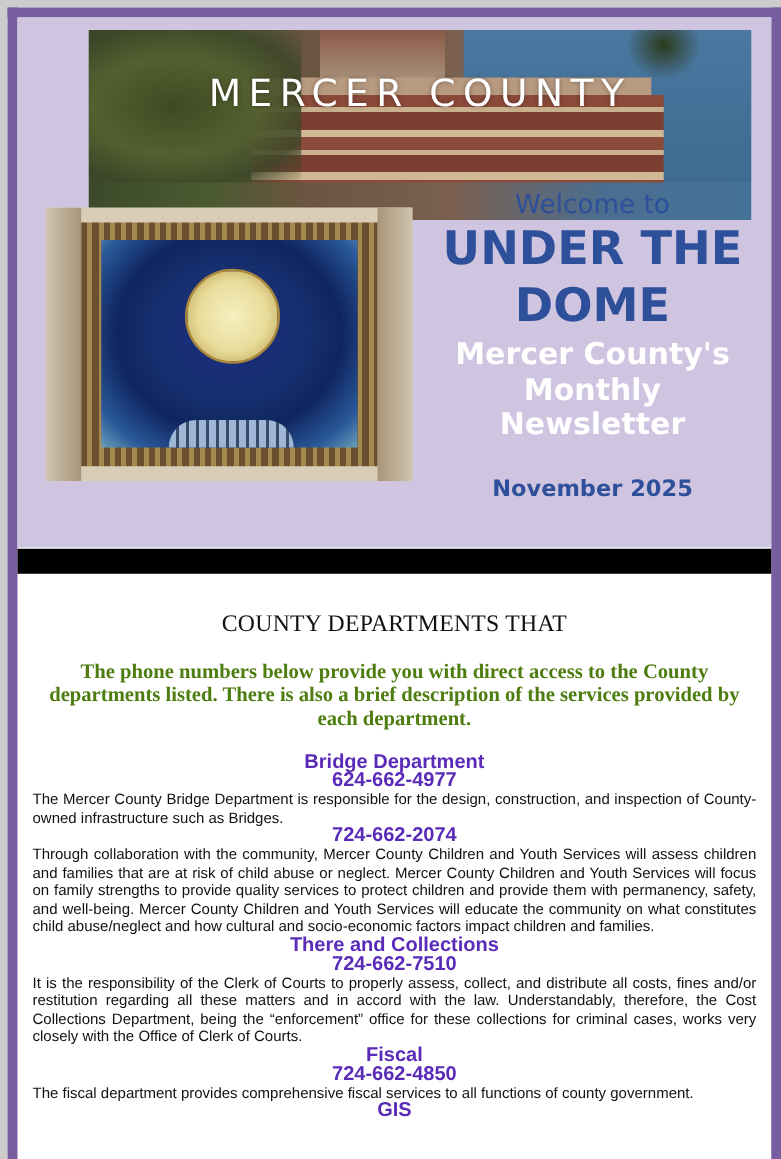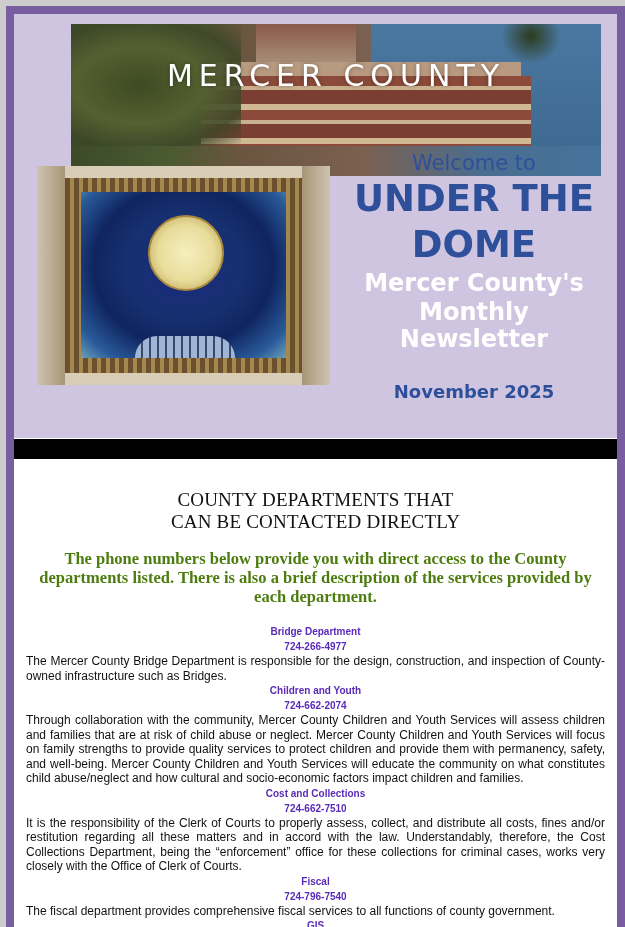--- a/index.html
+++ b/index.html
@@ -67,21 +67,21 @@
   .content { padding: 10px 12px 0 12px; text-align: center; }
   .section-heading {
     font-family: "Liberation Serif", serif; font-size: 19px; line-height: 22px;
     color: #111111; margin: 20px 0 0 0; font-weight: normal; letter-spacing: 0.2px;
   }
   .intro {
     font-family: "Liberation Serif", serif; font-weight: bold; font-size: 16.5px; line-height: 19px;
     color: #4d7c0f; margin: 16px 8px 18px 8px;
   }
   .dept-name, .dept-phone {
-    color: #5a2ab8; font-weight: bold; font-size: 10px; line-height: 15px; text-align: center;
+    color: #5a2ab8; font-weight: bold; font-size: 16px; line-height: 15px; text-align: center;
   }
   .dept-desc {
     color: #111111; font-size: 12px; line-height: 14.5px; text-align: justify; text-align-last: left;
     margin: 0;
   }
 </style>
 </head>
 <body>
 
 <div class="frame">
@@ -113,45 +113,43 @@
       <div class="subtitle">Monthly Newsletter</div>
       <div class="issue-date">November 2025</div>
     </div>
   </div>
 
   <div class="black-bar"></div>
 
   <div class="content">
     <div class="section-heading">
       <div>COUNTY DEPARTMENTS THAT</div>
-      <div>CAN BE CONTACTED DIRECTLY</div>
     </div>
     <div class="intro">The phone numbers below provide you with direct access to the County departments listed. There is also a brief description of the services provided by each department.</div>
 
     <div>
       <div class="dept-name">Bridge Department</div>
-      <div class="dept-phone">724-266-4977</div>
+      <div class="dept-phone">624-662-4977</div>
       <p class="dept-desc">The Mercer County Bridge Department is responsible for the design, construction, and inspection of County-owned infrastructure such as Bridges.</p>
     </div>
 
     <div>
-      <div class="dept-name">Children and Youth</div>
       <div class="dept-phone">724-662-2074</div>
       <p class="dept-desc">Through collaboration with the community, Mercer County Children and Youth Services will assess children and families that are at risk of child abuse or neglect. Mercer County Children and Youth Services will focus on family strengths to provide quality services to protect children and provide them with permanency, safety, and well-being. Mercer County Children and Youth Services will educate the community on what constitutes child abuse/neglect and how cultural and socio-economic factors impact children and families.</p>
     </div>
 
     <div>
-      <div class="dept-name">Cost and Collections</div>
+      <div class="dept-name">There and Collections</div>
       <div class="dept-phone">724-662-7510</div>
       <p class="dept-desc">It is the responsibility of the Clerk of Courts to properly assess, collect, and distribute all costs, fines and/or restitution regarding all these matters and in accord with the law. Understandably, therefore, the Cost Collections Department, being the “enforcement” office for these collections for criminal cases, works very closely with the Office of Clerk of Courts.</p>
     </div>
 
     <div>
       <div class="dept-name">Fiscal</div>
-      <div class="dept-phone">724-796-7540</div>
+      <div class="dept-phone">724-662-4850</div>
       <p class="dept-desc">The fiscal department provides comprehensive fiscal services to all functions of county government.</p>
     </div>
 
     <div>
       <div class="dept-name">GIS</div>
 
     </div>
   </div>
 </div>
 

